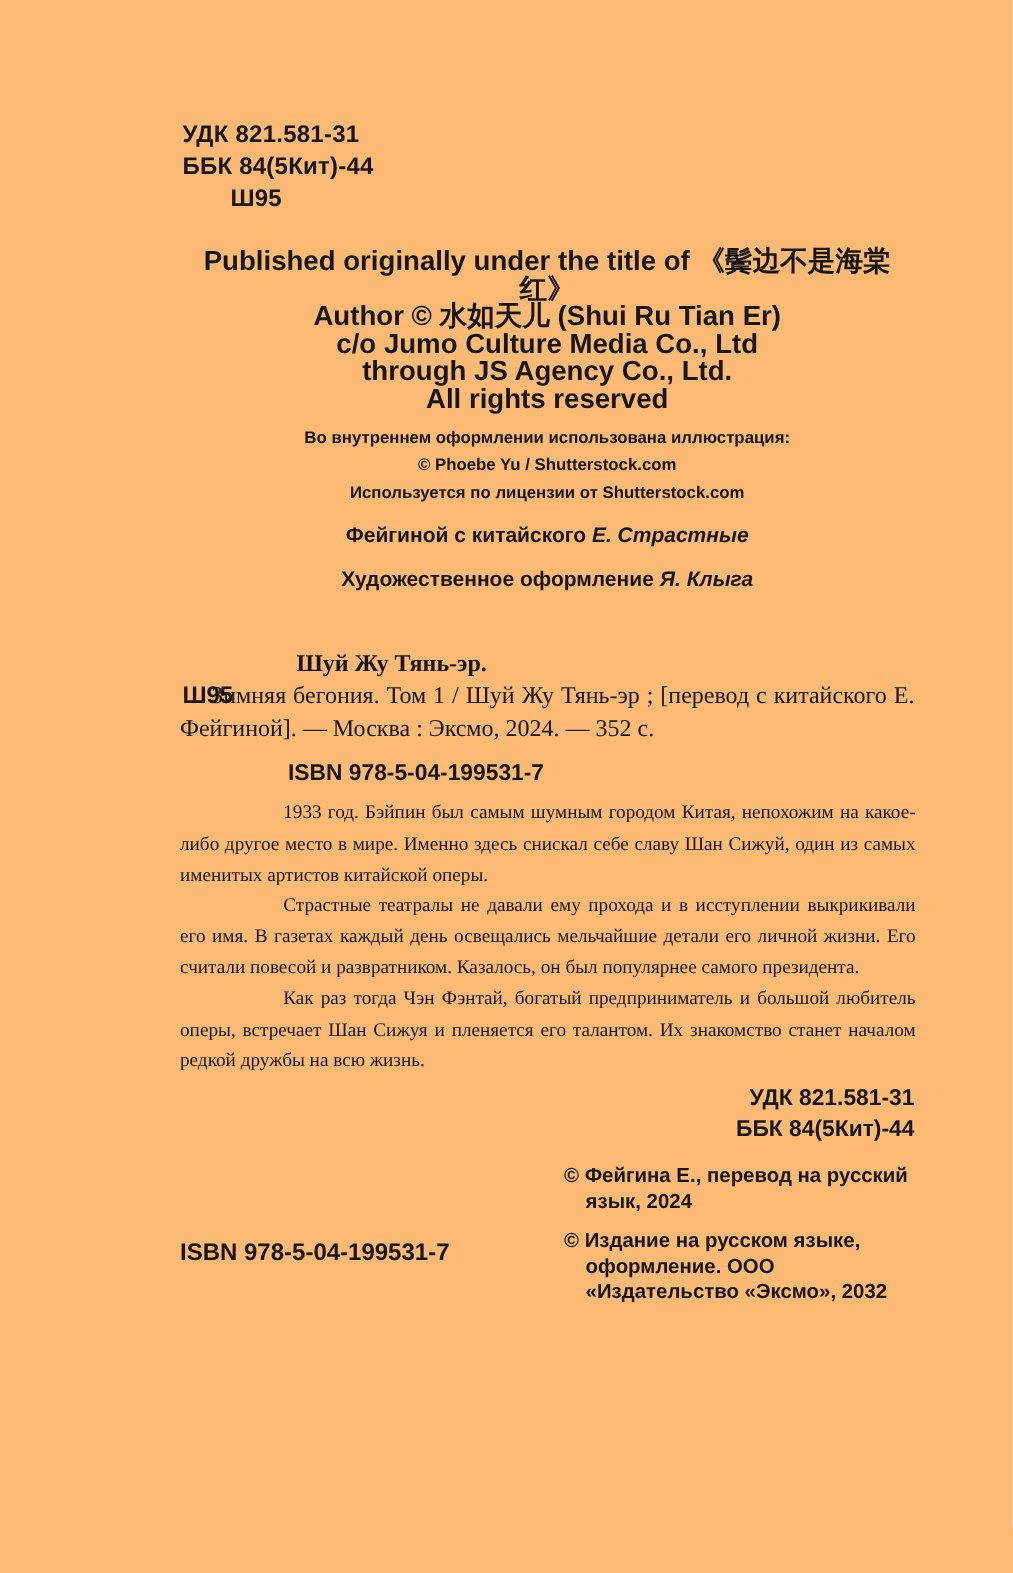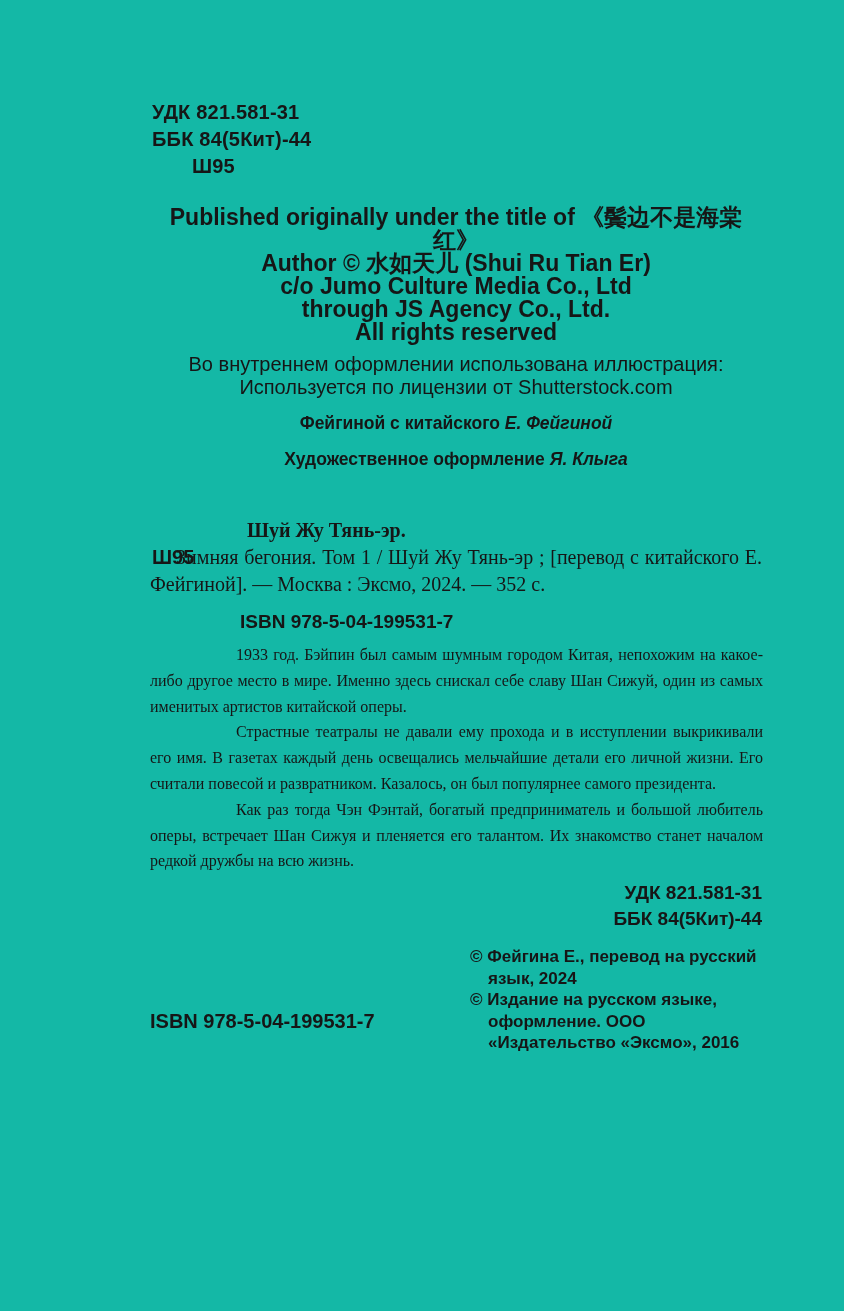--- a/index.html
+++ b/index.html
@@ -3,21 +3,21 @@
 <meta charset="utf-8">
 <title>Copyright page</title>
 <style>
   * { margin: 0; padding: 0; box-sizing: border-box; }
   html, body { background: #ffffff; }
   .page {
     position: relative;
     width: 844px;
     height: 1311px;
     margin: 0 auto;
-    background: #14b8a6;
+    background: #fdba74;
     color: #161616;
     font-family: "Liberation Sans", sans-serif;
     padding-top: 99px;
     overflow: hidden;
   }
 
   
   .top-codes {
     margin-left: 152px;
     font-weight: bold;
@@ -34,22 +34,22 @@
     text-align: center;
   }
   .rights {
     margin-top: 26px;
     font-weight: bold;
     font-size: 23px;
     line-height: 23px;
   }
   .illustration {
     margin-top: 9px;
-    font-weight: normal;
-    font-size: 20px;
+    font-weight: bold;
+    font-size: 14px;
     line-height: 23px;
   }
   .credit {
     margin-top: 13px;
     font-weight: bold;
     font-size: 17.5px;
     line-height: 23px;
   }
   .credit .it { font-style: italic; }
 
@@ -127,20 +127,21 @@
   .copyright-block {
     margin-left: 470px;
     width: 292px;
     font-weight: bold;
     font-size: 17px;
     line-height: 21.5px;
   }
   .copyright-block p {
     padding-left: 18px;
     text-indent: -18px;
+    margin-top: 11px;
   }
 </style>
 </head>
 <body>
 
 <div class="page">
 
   <div class="top-codes">
     <div>УДК 821.581-31</div>
     <div>ББК 84(5Кит)-44</div>
@@ -150,26 +151,27 @@
   <div class="center-col rights">
     <div>Published originally under the title of 《鬓边不是海棠红》</div>
     <div>Author © 水如天儿 (Shui Ru Tian Er)</div>
     <div>c/o Jumo Culture Media Co., Ltd</div>
     <div>through JS Agency Co., Ltd.</div>
     <div>All rights reserved</div>
   </div>
 
   <div class="center-col illustration">
     <div>Во внутреннем оформлении использована иллюстрация:</div>
+    <div>© Phoebe Yu / Shutterstock.com</div>
     <div>Используется по лицензии от Shutterstock.com</div>
   </div>
 
   <div class="center-col credit">
     <span>Фейгиной с китайского</span>
-    <span class="it">Е. Фейгиной</span>
+    <span class="it">Е. Страстные</span>
   </div>
   <div class="center-col credit">
     <span>Художественное оформление</span>
     <span class="it">Я. Клыга</span>
   </div>
 
   <div class="catalog">
     <div class="catalog-author">Шуй Жу Тянь-эр.</div>
     <div class="catalog-body">
       <span class="catalog-code">Ш95</span>
@@ -186,17 +188,17 @@
 
   <div class="codes-right">
     <div>УДК 821.581-31</div>
     <div>ББК 84(5Кит)-44</div>
   </div>
 
   <div class="bottom-row">
     <div class="isbn-bottom">ISBN 978-5-04-199531-7</div>
     <div class="copyright-block">
       <p>© Фейгина Е., перевод на русский язык, 2024</p>
-      <p>© Издание на русском языке, оформление. ООО «Издательство «Эксмо», 2016</p>
+      <p>© Издание на русском языке, оформление. ООО «Издательство «Эксмо», 2032</p>
     </div>
   </div>
 
 </div>
 
 </body></html>

